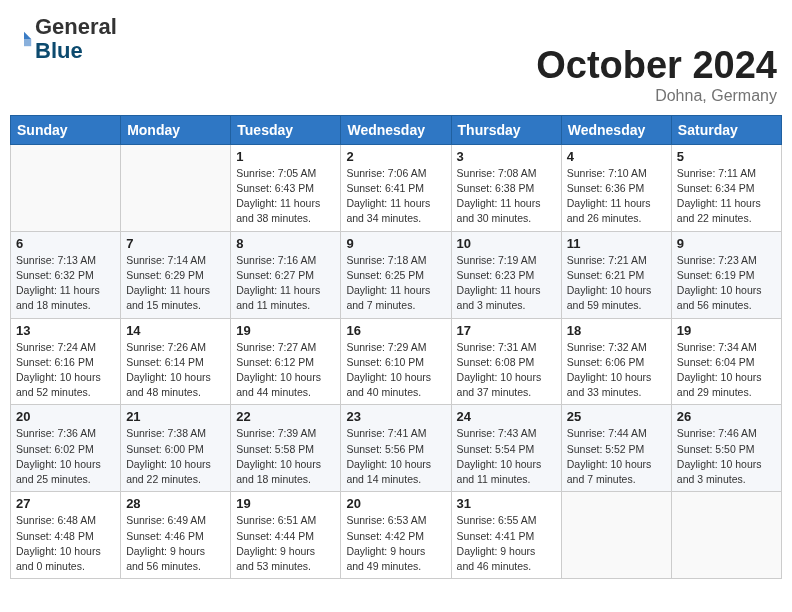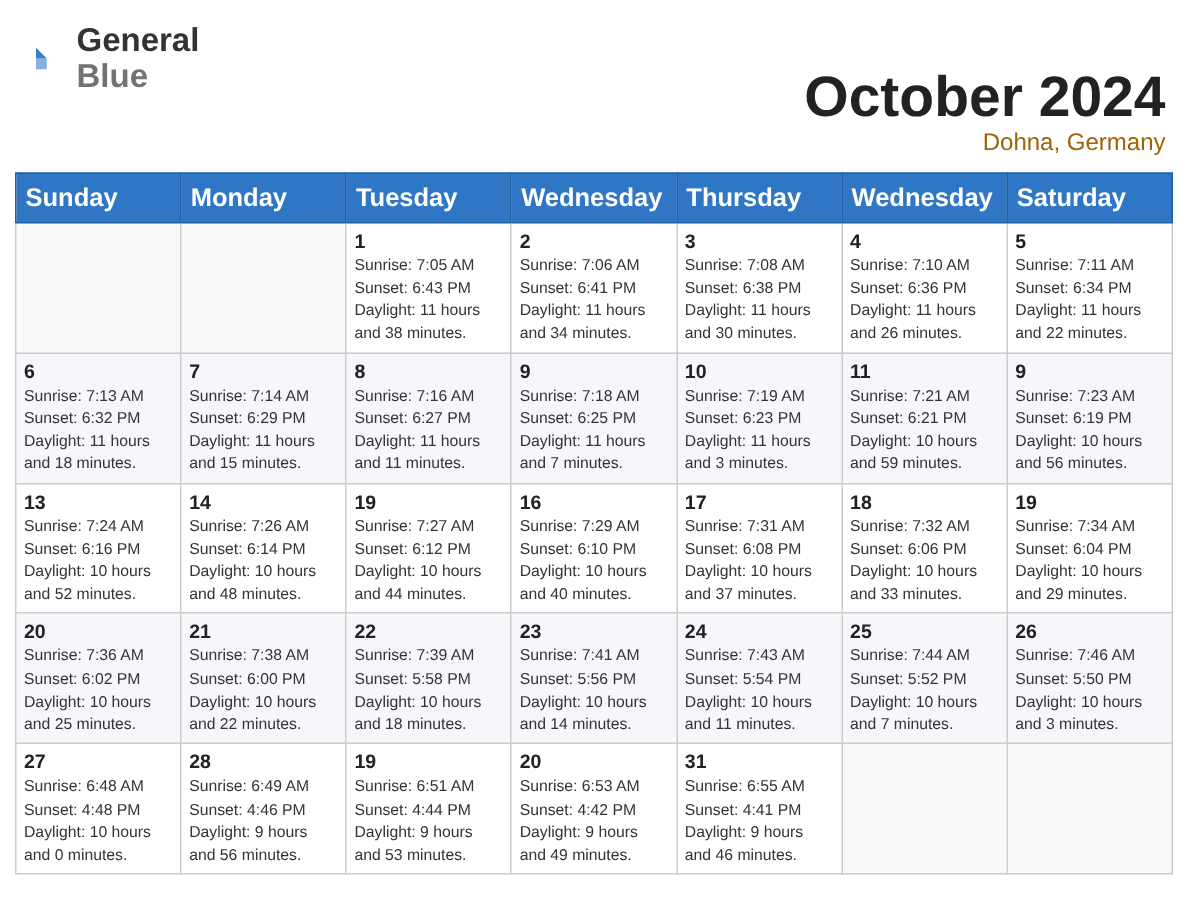--- a/index.html
+++ b/index.html
@@ -33,33 +33,33 @@
       margin-top: 30px;
     }
     .month-title {
       font-size: 38px;
       font-weight: bold;
       color: #222;
       line-height: 1.1;
     }
     .location-subtitle {
       font-size: 16px;
-      color: #a16207;
+      color: #737373;
     }
     .calendar-table {
       width: 100%;
       border-collapse: collapse;
       font-size: 11px;
     }
     .calendar-table th {
       background-color: #2f77c4;
       color: white;
       text-align: left;
       padding: 6px 6px;
-      font-size: 17px;
+      font-size: 14px;
       font-weight: bold;
       border: 1px solid #2060a0;
     }
     .calendar-table td {
       border: 1px solid #ccc;
       vertical-align: top;
       padding: 4px 5px;
       width: 110px;
       min-height: 80px;
       background: #fff;
@@ -81,40 +81,40 @@
       color: #333;
       font-size: 10.5px;
       line-height: 1.45;
     }
     .empty-cell {
       background: #f9f9f9 !important;
     }
     .logo-wrapper {
       display: flex;
       align-items: center;
-      gap: 18px;
+      gap: 2px;
     }
     .logo-text-wrapper {
       display: flex;
       flex-direction: column;
     }
   </style>
 </head>
 <body>
 
 <div class="header-area">
   <div class="logo">
     <div class="logo-wrapper">
       <svg class="logo-icon" viewBox="0 0 20 20">
         <polygon points="10,2 18,10 10,10" fill="#3a7cc5"></polygon>
         <polygon points="10,10 18,10 18,18 10,18" fill="#3a7cc5" opacity="0.6"></polygon>
       </svg>
       <div class="logo-text-wrapper">
         <span style="font-size:22px;font-weight:bold;color:#333;line-height:1.1;">General</span>
-        <span style="font-size:22px;font-weight:bold;color:#737373;line-height:1.1;">Blue</span>
+        <span style="font-size:22px;font-weight:bold;color:#0c4a6e;line-height:1.1;">Blue</span>
       </div>
     </div>
   </div>
   <div class="title-area">
     <div class="month-title">October 2024</div>
     <div class="location-subtitle">Dohna, Germany</div>
   </div>
 </div>
 
 <table class="calendar-table">

